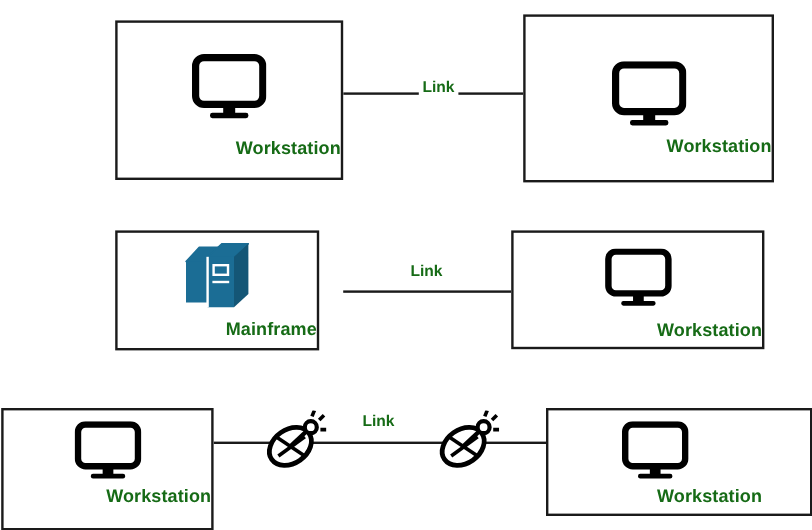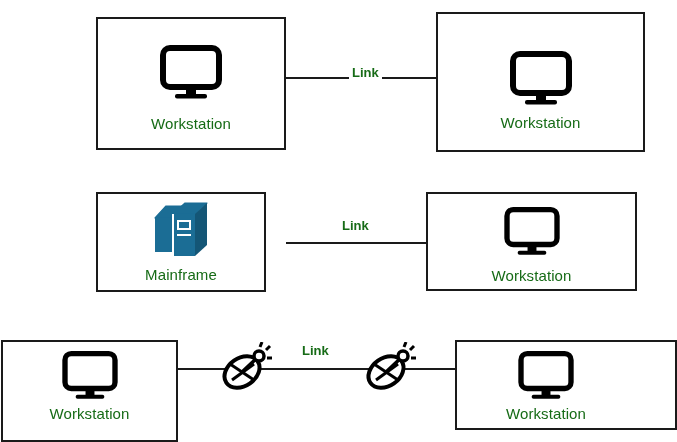--- a/index.html
+++ b/index.html
@@ -28,23 +28,23 @@
     left: 0;
     right: 0;
     display: flex;
     justify-content: center;
     align-items: center;
   }
   .node-label {
     position: absolute;
     left: 0;
     right: 0;
-    text-align: center;
+    text-align: right;
     color: #166b16;
-    font-weight: normal;
+    font-weight: bold;
     font-size: 15px;
     font-family: "Liberation Sans", sans-serif;
     letter-spacing: 0.1px;
     white-space: nowrap;
   }
   .link-line {
     position: absolute;
     background: #1a1a1a;
     height: 2px;
   }

